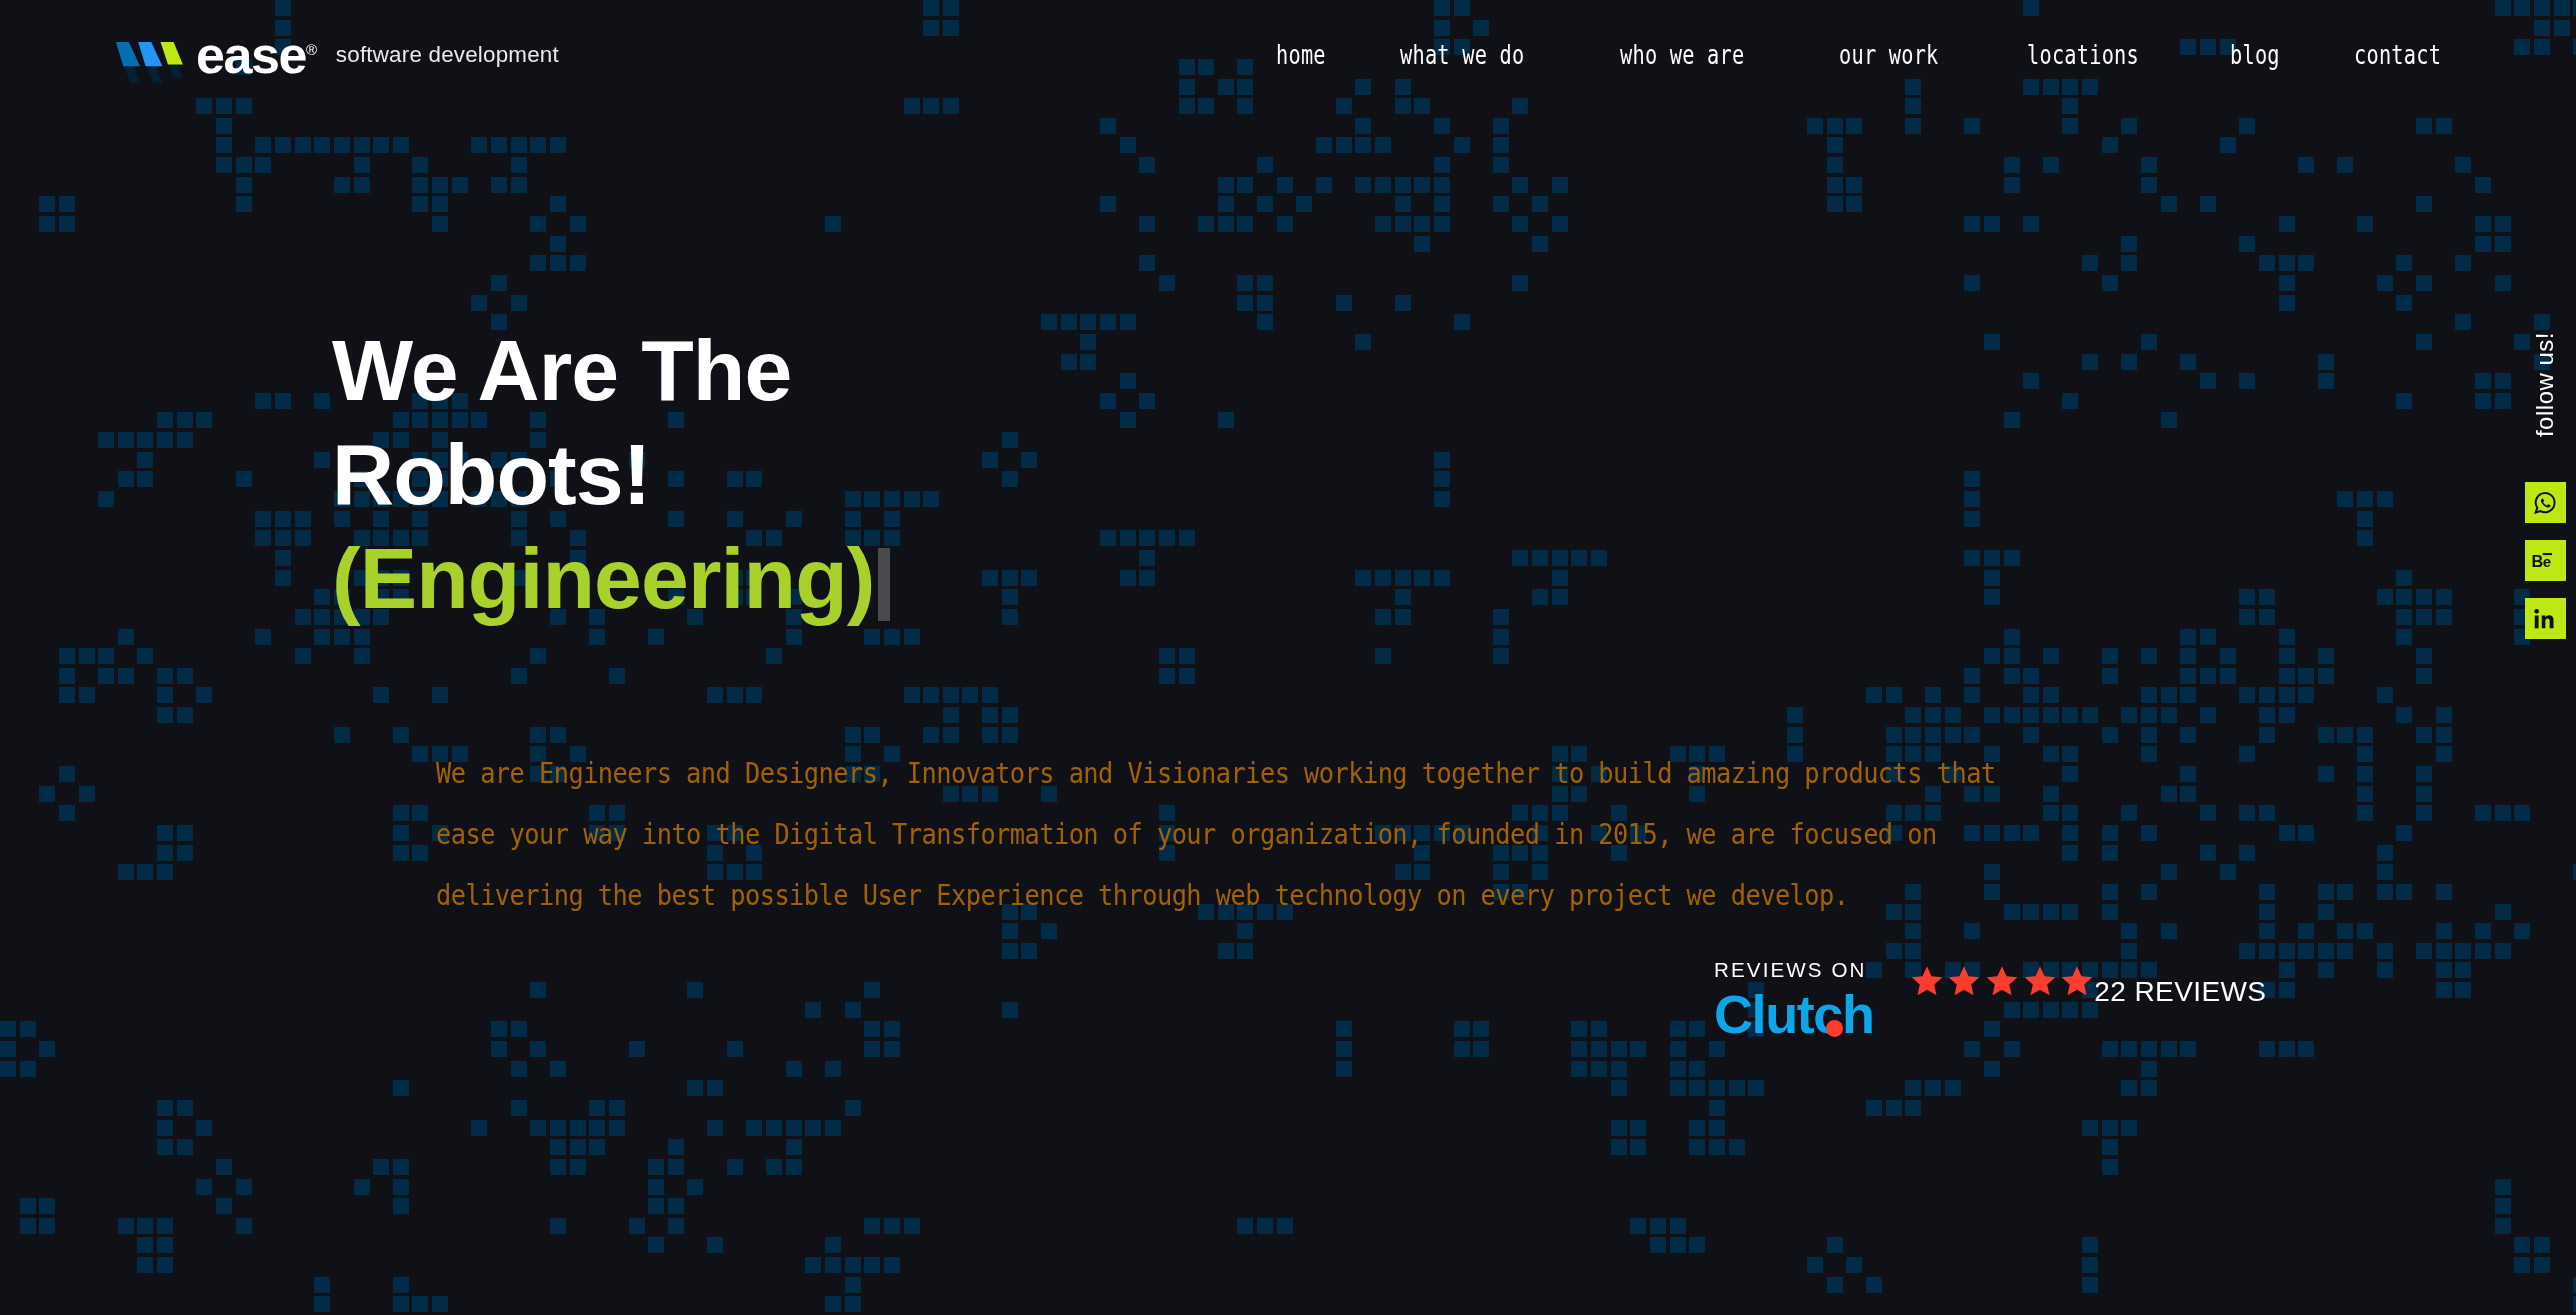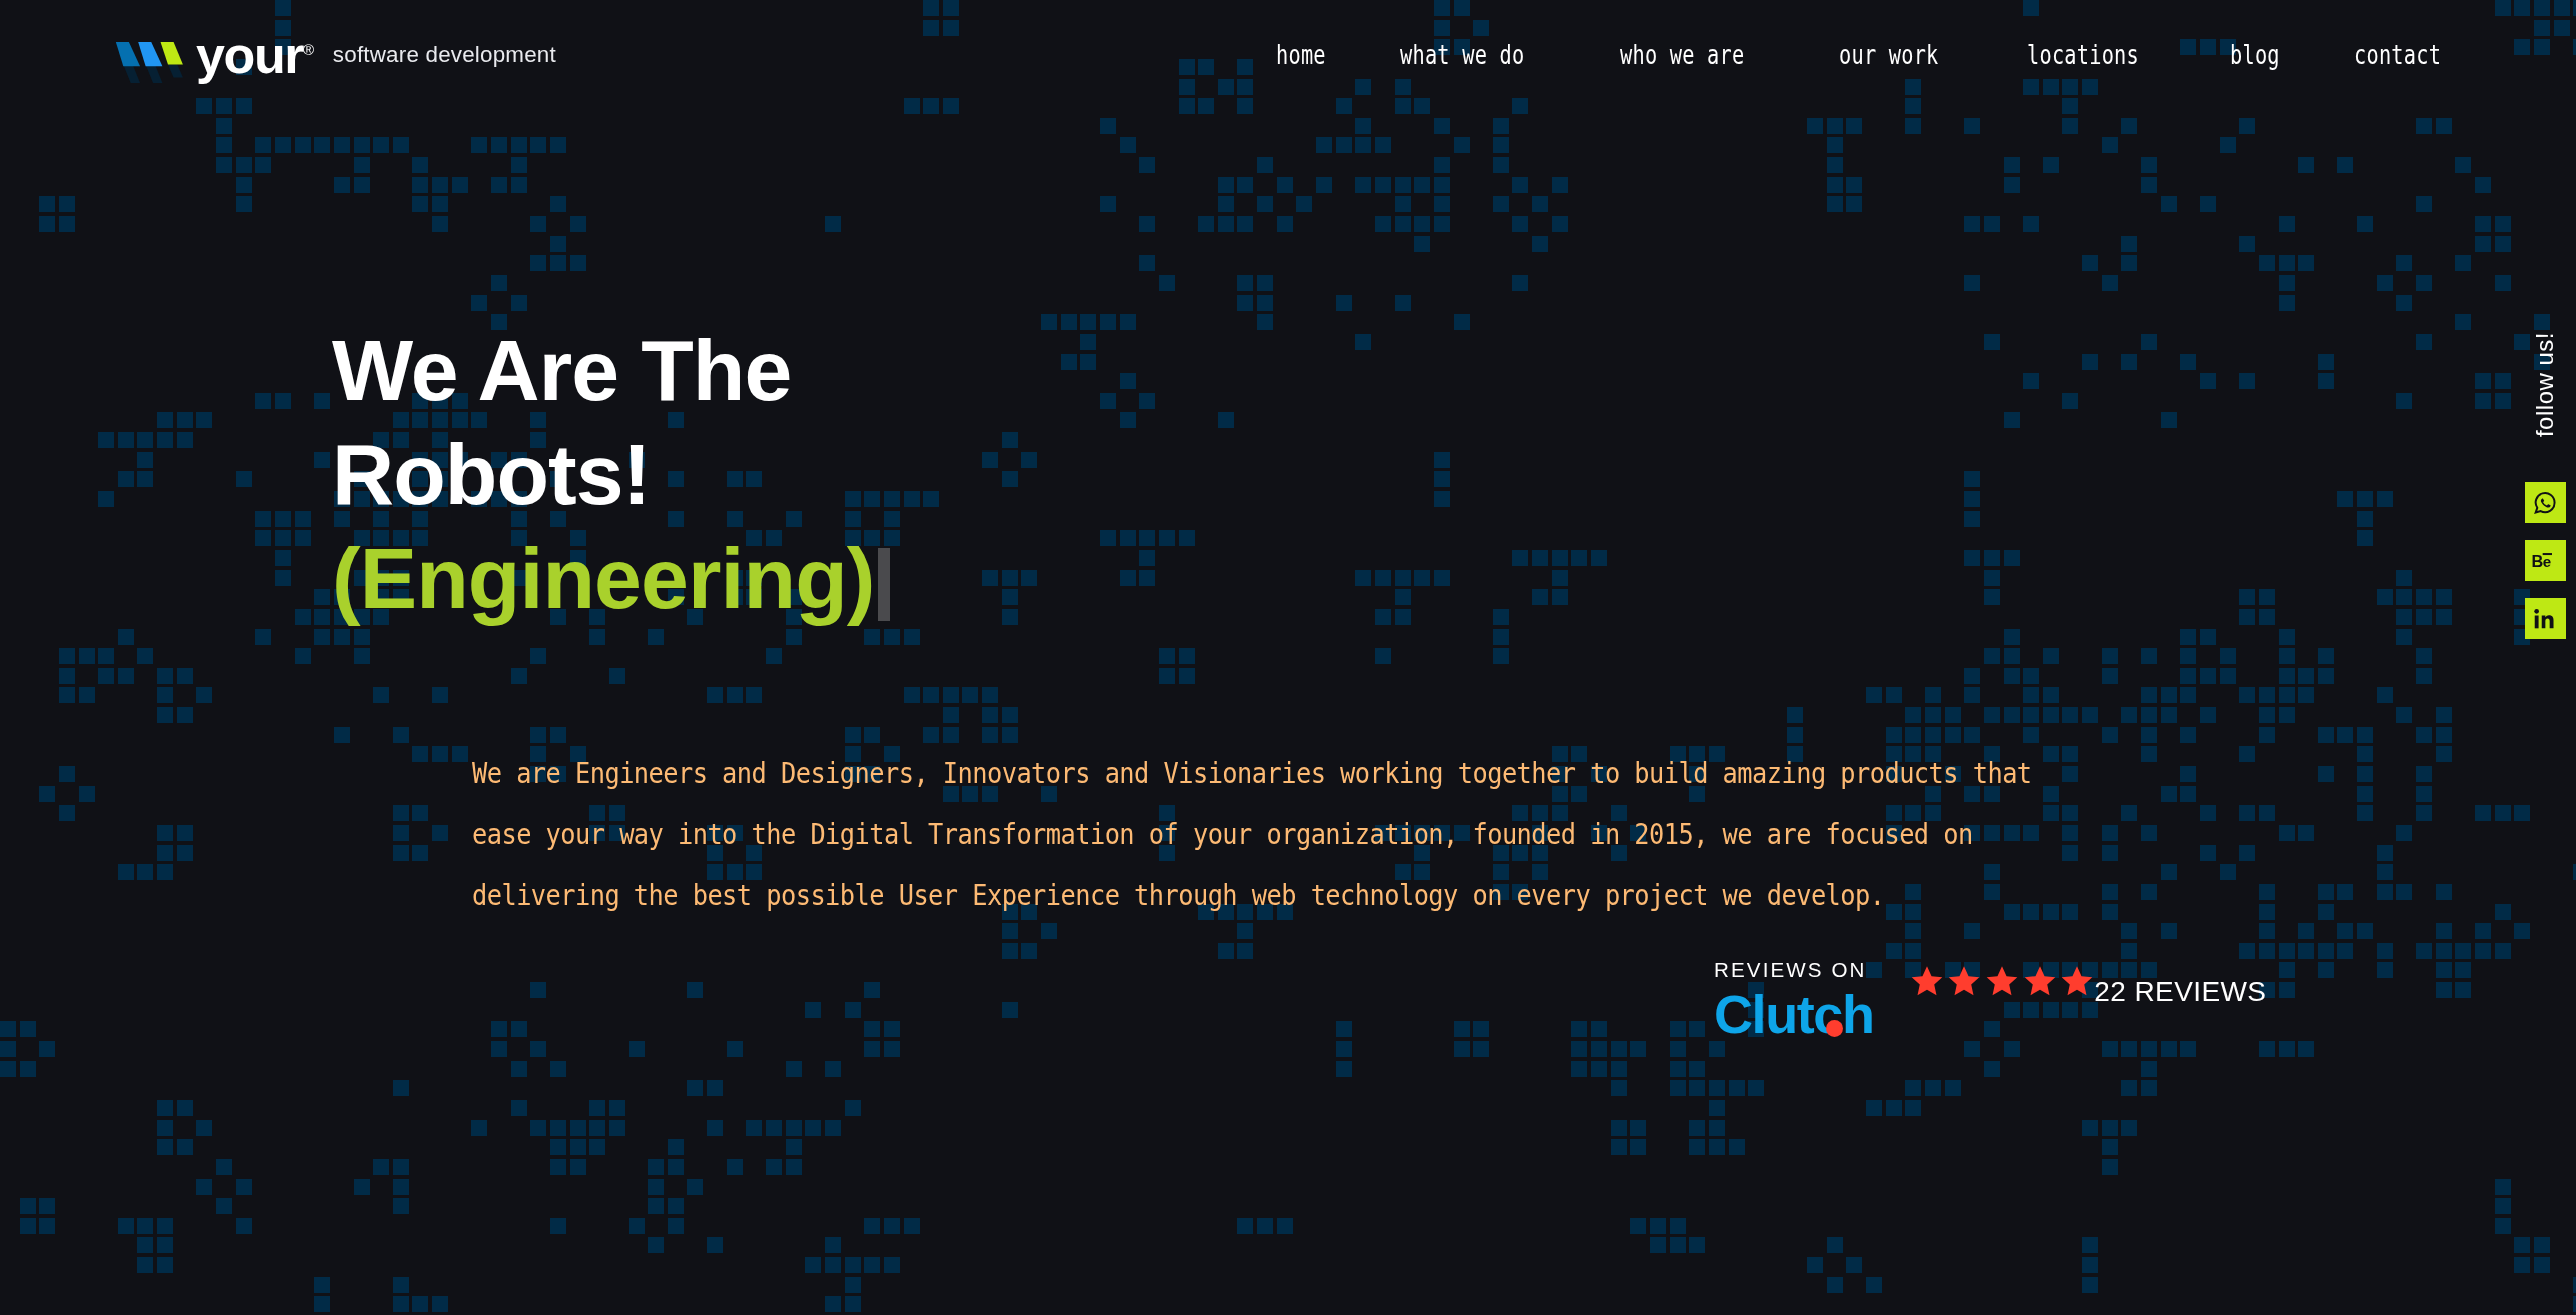--- a/index.html
+++ b/index.html
@@ -112,25 +112,25 @@
   .caret {
     display:inline-block;
     width:12px; height:73px;
     background:#4a4a4d;
     vertical-align:-13px;
     margin-left:3.7px;
   }
 
   .hero-copy {
     position:absolute;
-    left:472px;
+    left:436px;
     top:744px;
     width:1693px;
     z-index:10;
-    color:#fdba74;
+    color:#a16207;
     font-size:28px;
     line-height:2.17;
     font-family:"DejaVu Sans Mono", monospace;
     font-stretch:condensed;
     letter-spacing:-0.6px;
   }
   .hero-copy span { display:block; white-space:nowrap;
     transform:scaleX(.905); transform-origin:left center; }
 
   
@@ -1219,21 +1219,21 @@
         <svg width="71" height="54" viewBox="0 0 76 58">
           <polygon points="12,38 22,38 30,58 20,58" fill="#062033"></polygon>
           <polygon points="36,38 46,38 54,58 44,58" fill="#062033"></polygon>
           <polygon points="60,38 70,38 76,52 66,52" fill="#062033"></polygon>
           <polygon points="4,14 18,14 30,40 12,40" fill="#0570b0"></polygon>
           <polygon points="28,14 42,14 54,40 36,40" fill="#2196f3"></polygon>
           <polygon points="52,14 66,14 76,38 60,38" fill="#bee814"></polygon>
         </svg>
       </div>
       <div class="logo-word">
-        <span>your</span><span class="logo-reg">®</span>
+        <span>ease</span><span class="logo-reg">®</span>
       </div>
       <div class="logo-tagline">software development</div>
     </div>
 
     <nav class="nav">
       <a class="nav-item">home</a>
       <a class="nav-item">what we do</a>
       <a class="nav-item">who we are</a>
       <a class="nav-item">our work</a>
       <a class="nav-item">locations</a>

